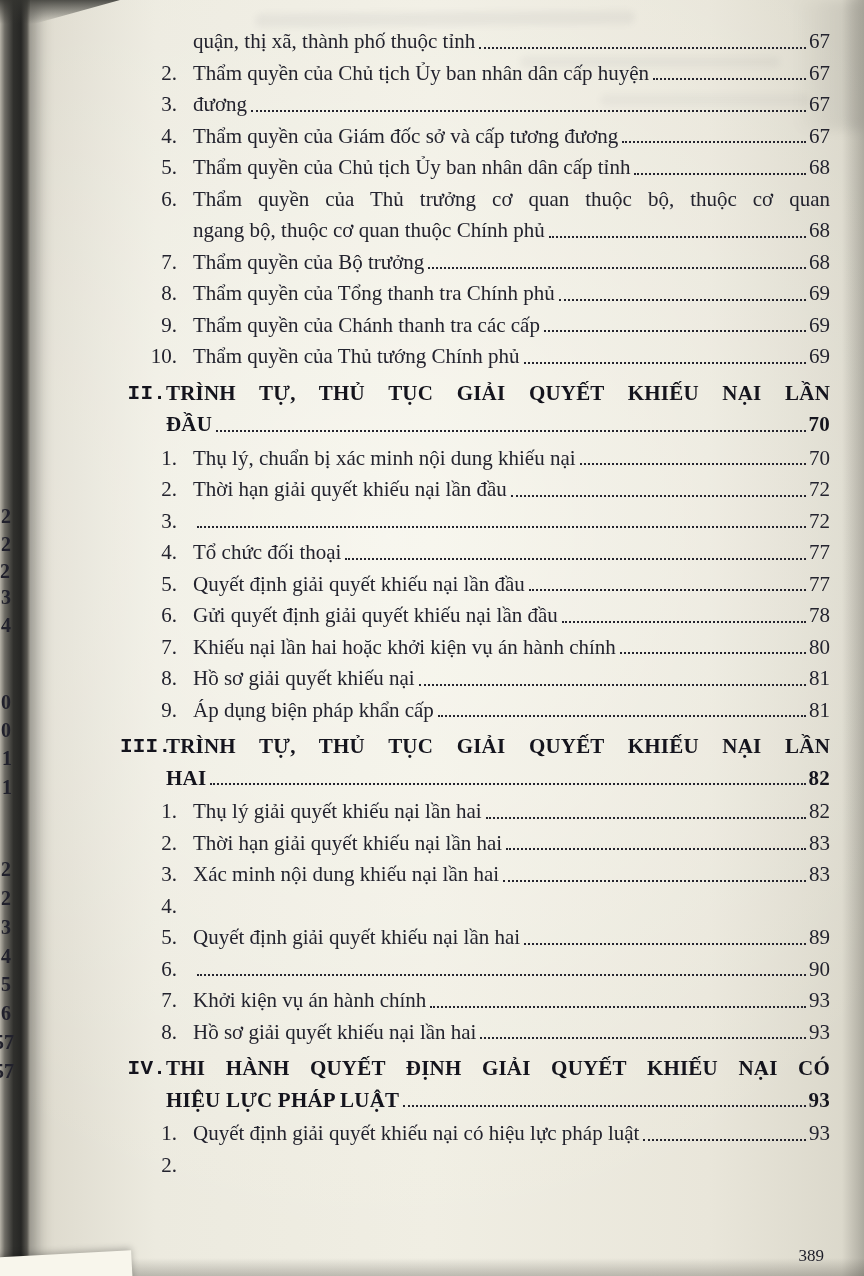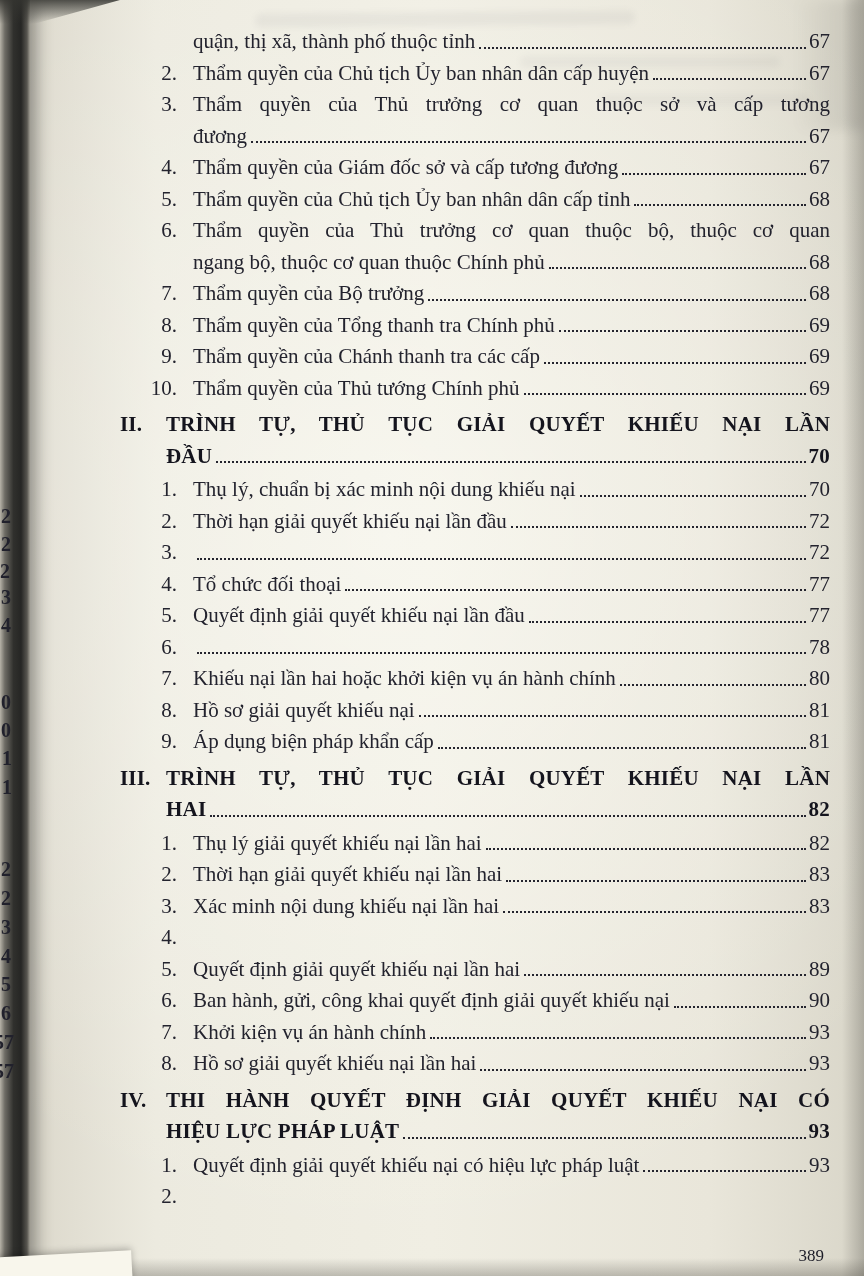--- a/index.html
+++ b/index.html
@@ -53,21 +53,21 @@
     position:absolute; left:118px; right:34px; top:26px; z-index:6;
     font-size:21px; line-height:31.5px; color:var(--ink,#23232e);
   }
   .entry { display:flex; }
   .entry.item   { padding-left:32px;justify-content:space-between; }
   .entry.item .num { flex:none; width:43px; padding-right:16px; text-align:right; }
   .entry.header {
     padding-left:2px; font-weight:bold; color:#14141d;
     margin:5px 0 2px; letter-spacing:.2px;
   }
-  .entry.header .num { flex:none; width:46px; text-align:left; }
+  .entry.header .num { flex:none; width:46px; text-align:right;font-family:Liberation Mono, monospace; }
   .body { flex:1; min-width:0; }
   .line.just { text-align:justify; text-align-last:justify; }
   .line.last { display:flex; align-items:baseline; }
   .txt { white-space:nowrap; }
   .dots {
     align-self:flex-end; flex:1; min-width:12px; height:0;
     margin:0 3px 9px 4px;
     border-bottom:2.6px dotted #24242e;
   }
   .entry.header .dots { border-bottom-width:2.9px; }
@@ -125,21 +125,20 @@
       <div class="line last">
         <span class="txt">Thẩm quyền của Chủ tịch Ủy ban nhân dân cấp huyện</span>
         <span class="dots"></span>
         <span class="pg">67</span>
       </div>
     </div>
   </div>
         <div class="entry item">
     <span class="num">3.</span>
     <div class="body">
-      <div class="line just">Thẩm quyền của Thủ trưởng cơ quan thuộc sở và cấp tương</div>
             <div class="line last">
         <span class="txt">đương </span>
         <span class="dots"></span>
         <span class="pg">67</span>
       </div>
     </div>
   </div>
         <div class="entry item">
     <span class="num">4.</span>
     <div class="body">
@@ -268,20 +267,21 @@
         <span class="txt">Quyết định giải quyết khiếu nại lần đầu </span>
         <span class="dots"></span>
         <span class="pg">77</span>
       </div>
     </div>
   </div>
         <div class="entry item">
     <span class="num">6.</span>
     <div class="body">
       <div class="line last">
+        <span class="txt">Gửi quyết định giải quyết khiếu nại lần đầu</span>
         <span class="dots"></span>
         <span class="pg">78</span>
       </div>
     </div>
   </div>
         <div class="entry item">
     <span class="num">7.</span>
     <div class="body">
       <div class="line last">
         <span class="txt">Khiếu nại lần hai hoặc khởi kiện vụ án hành chính</span>
@@ -361,21 +361,20 @@
         <span class="txt">Quyết định giải quyết khiếu nại lần hai </span>
         <span class="dots"></span>
         <span class="pg">89</span>
       </div>
     </div>
   </div>
         <div class="entry item">
     <span class="num">6.</span>
     <div class="body">
       <div class="line last">
-        <span class="txt">Ban hành, gửi, công khai quyết định giải quyết khiếu nại</span>
         <span class="dots"></span>
         <span class="pg">90</span>
       </div>
     </div>
   </div>
         <div class="entry item">
     <span class="num">7.</span>
     <div class="body">
       <div class="line last">
         <span class="txt">Khởi kiện vụ án hành chính </span>

